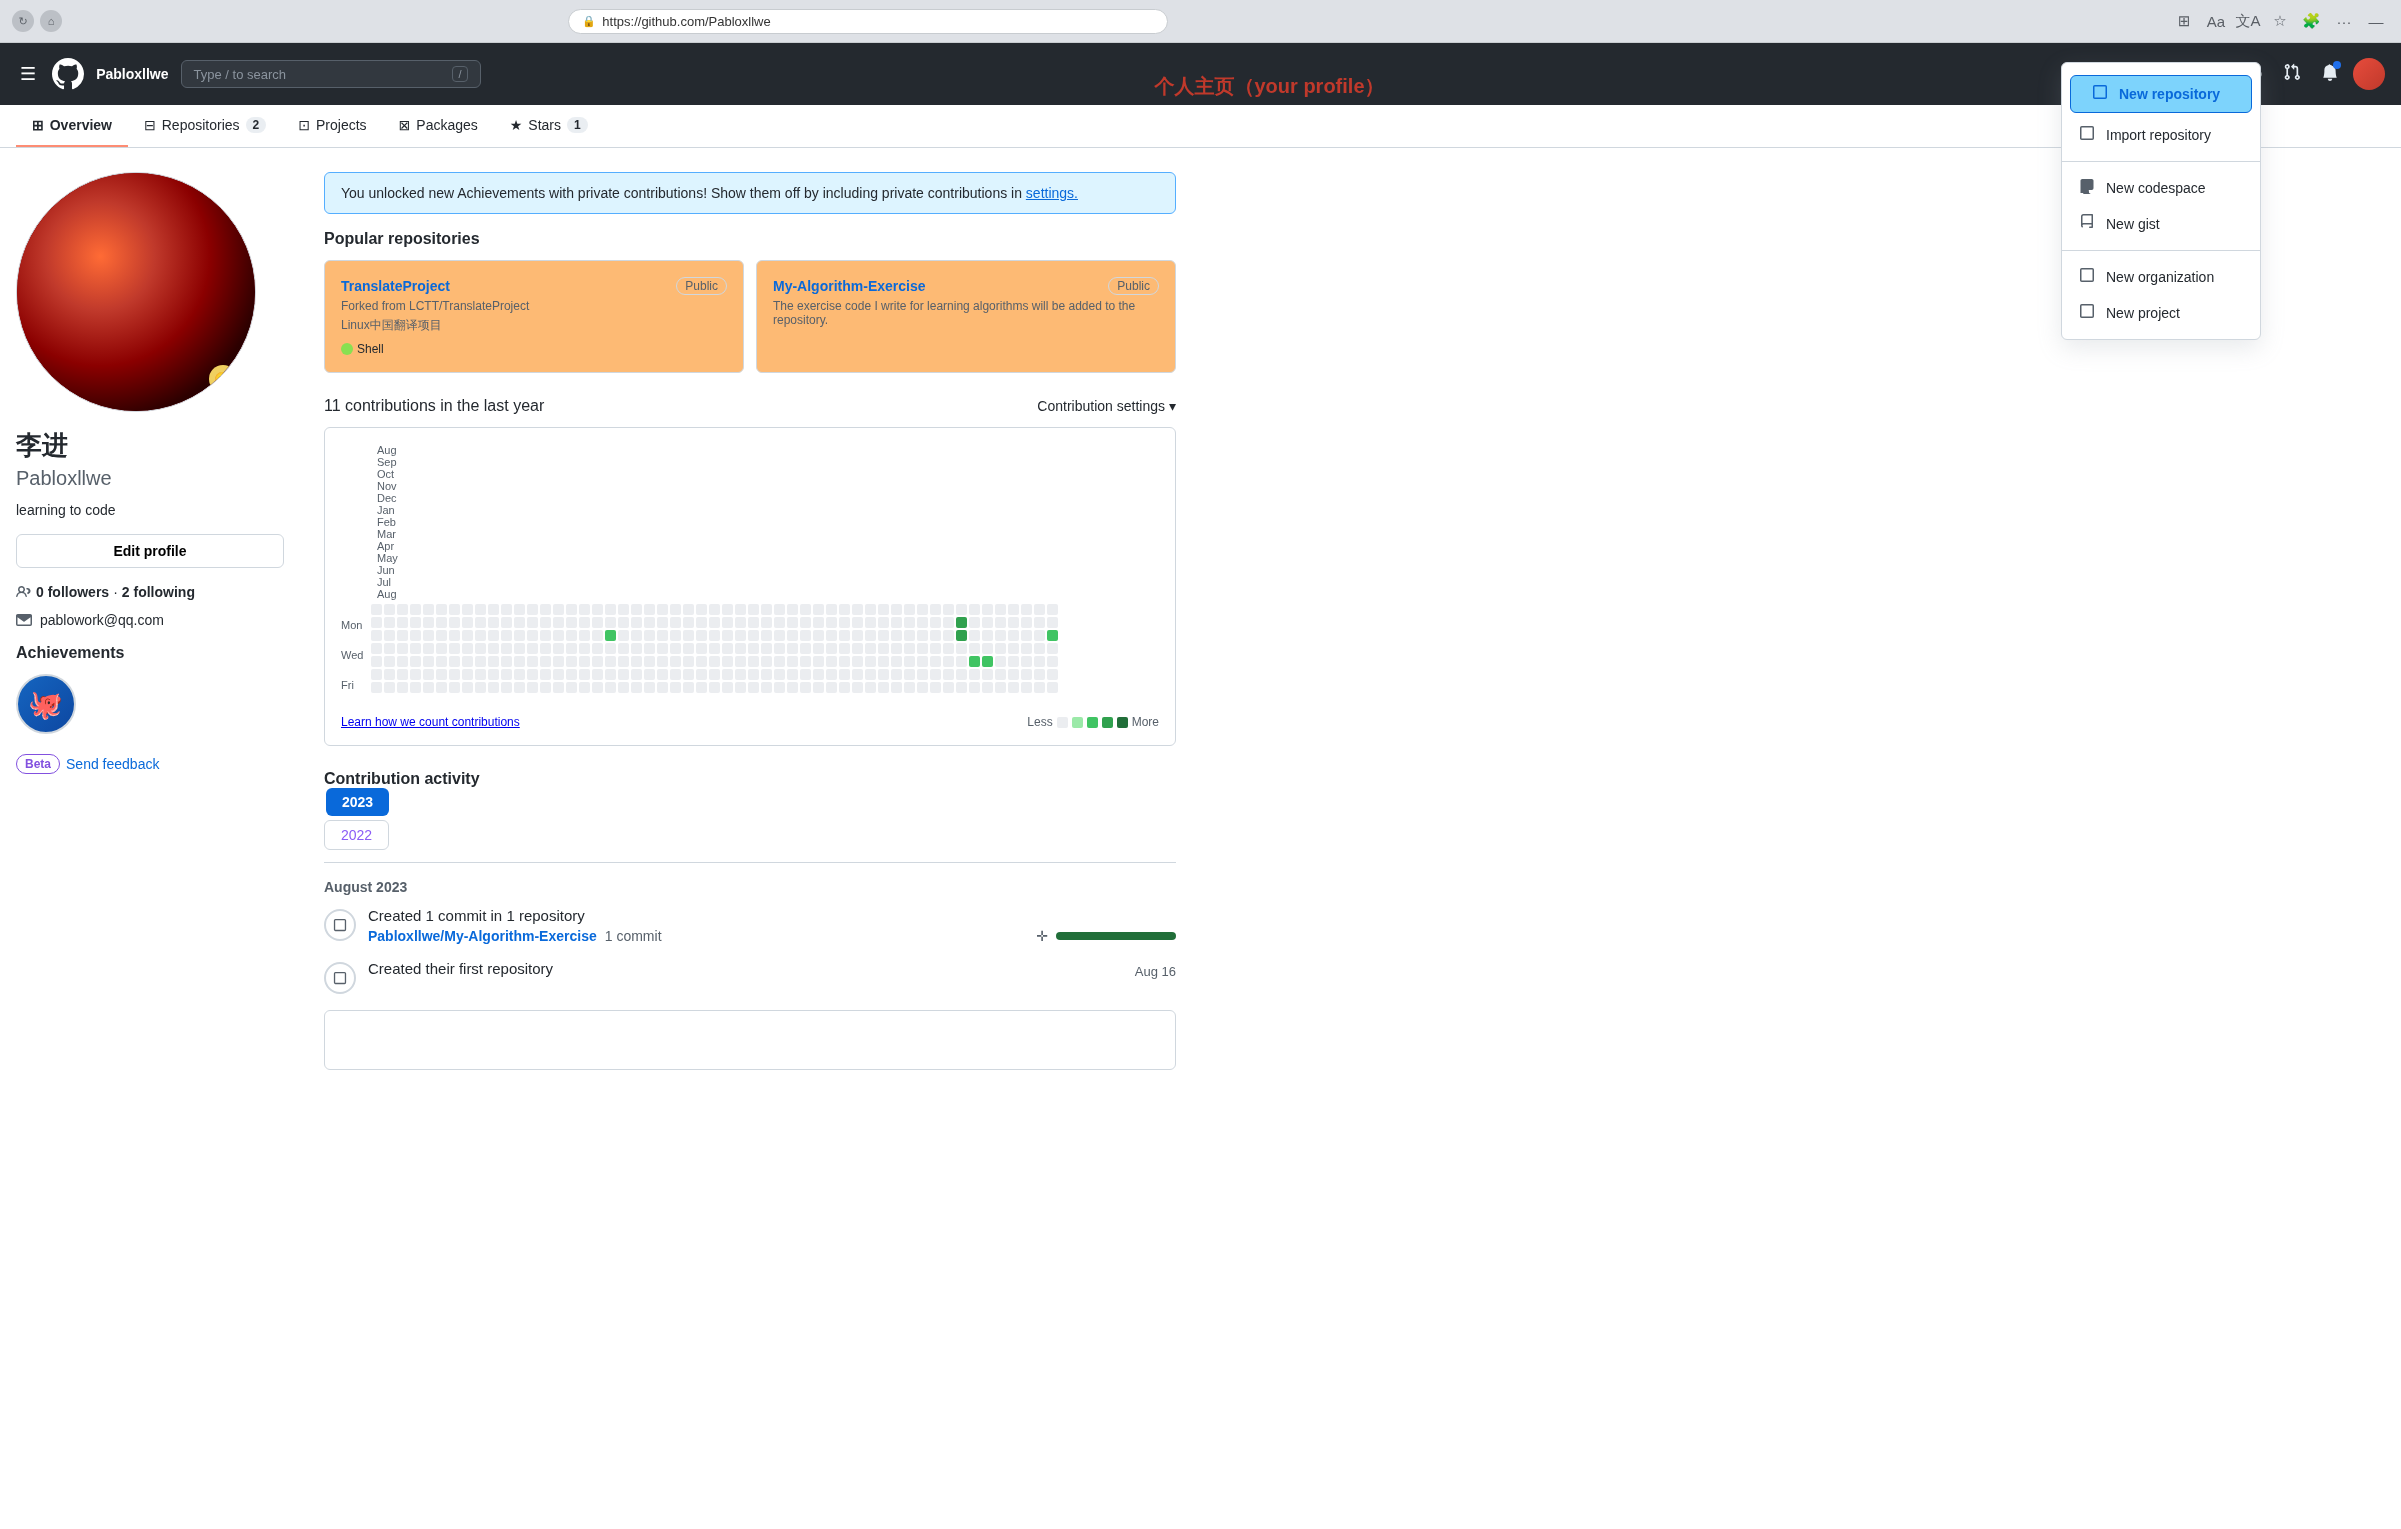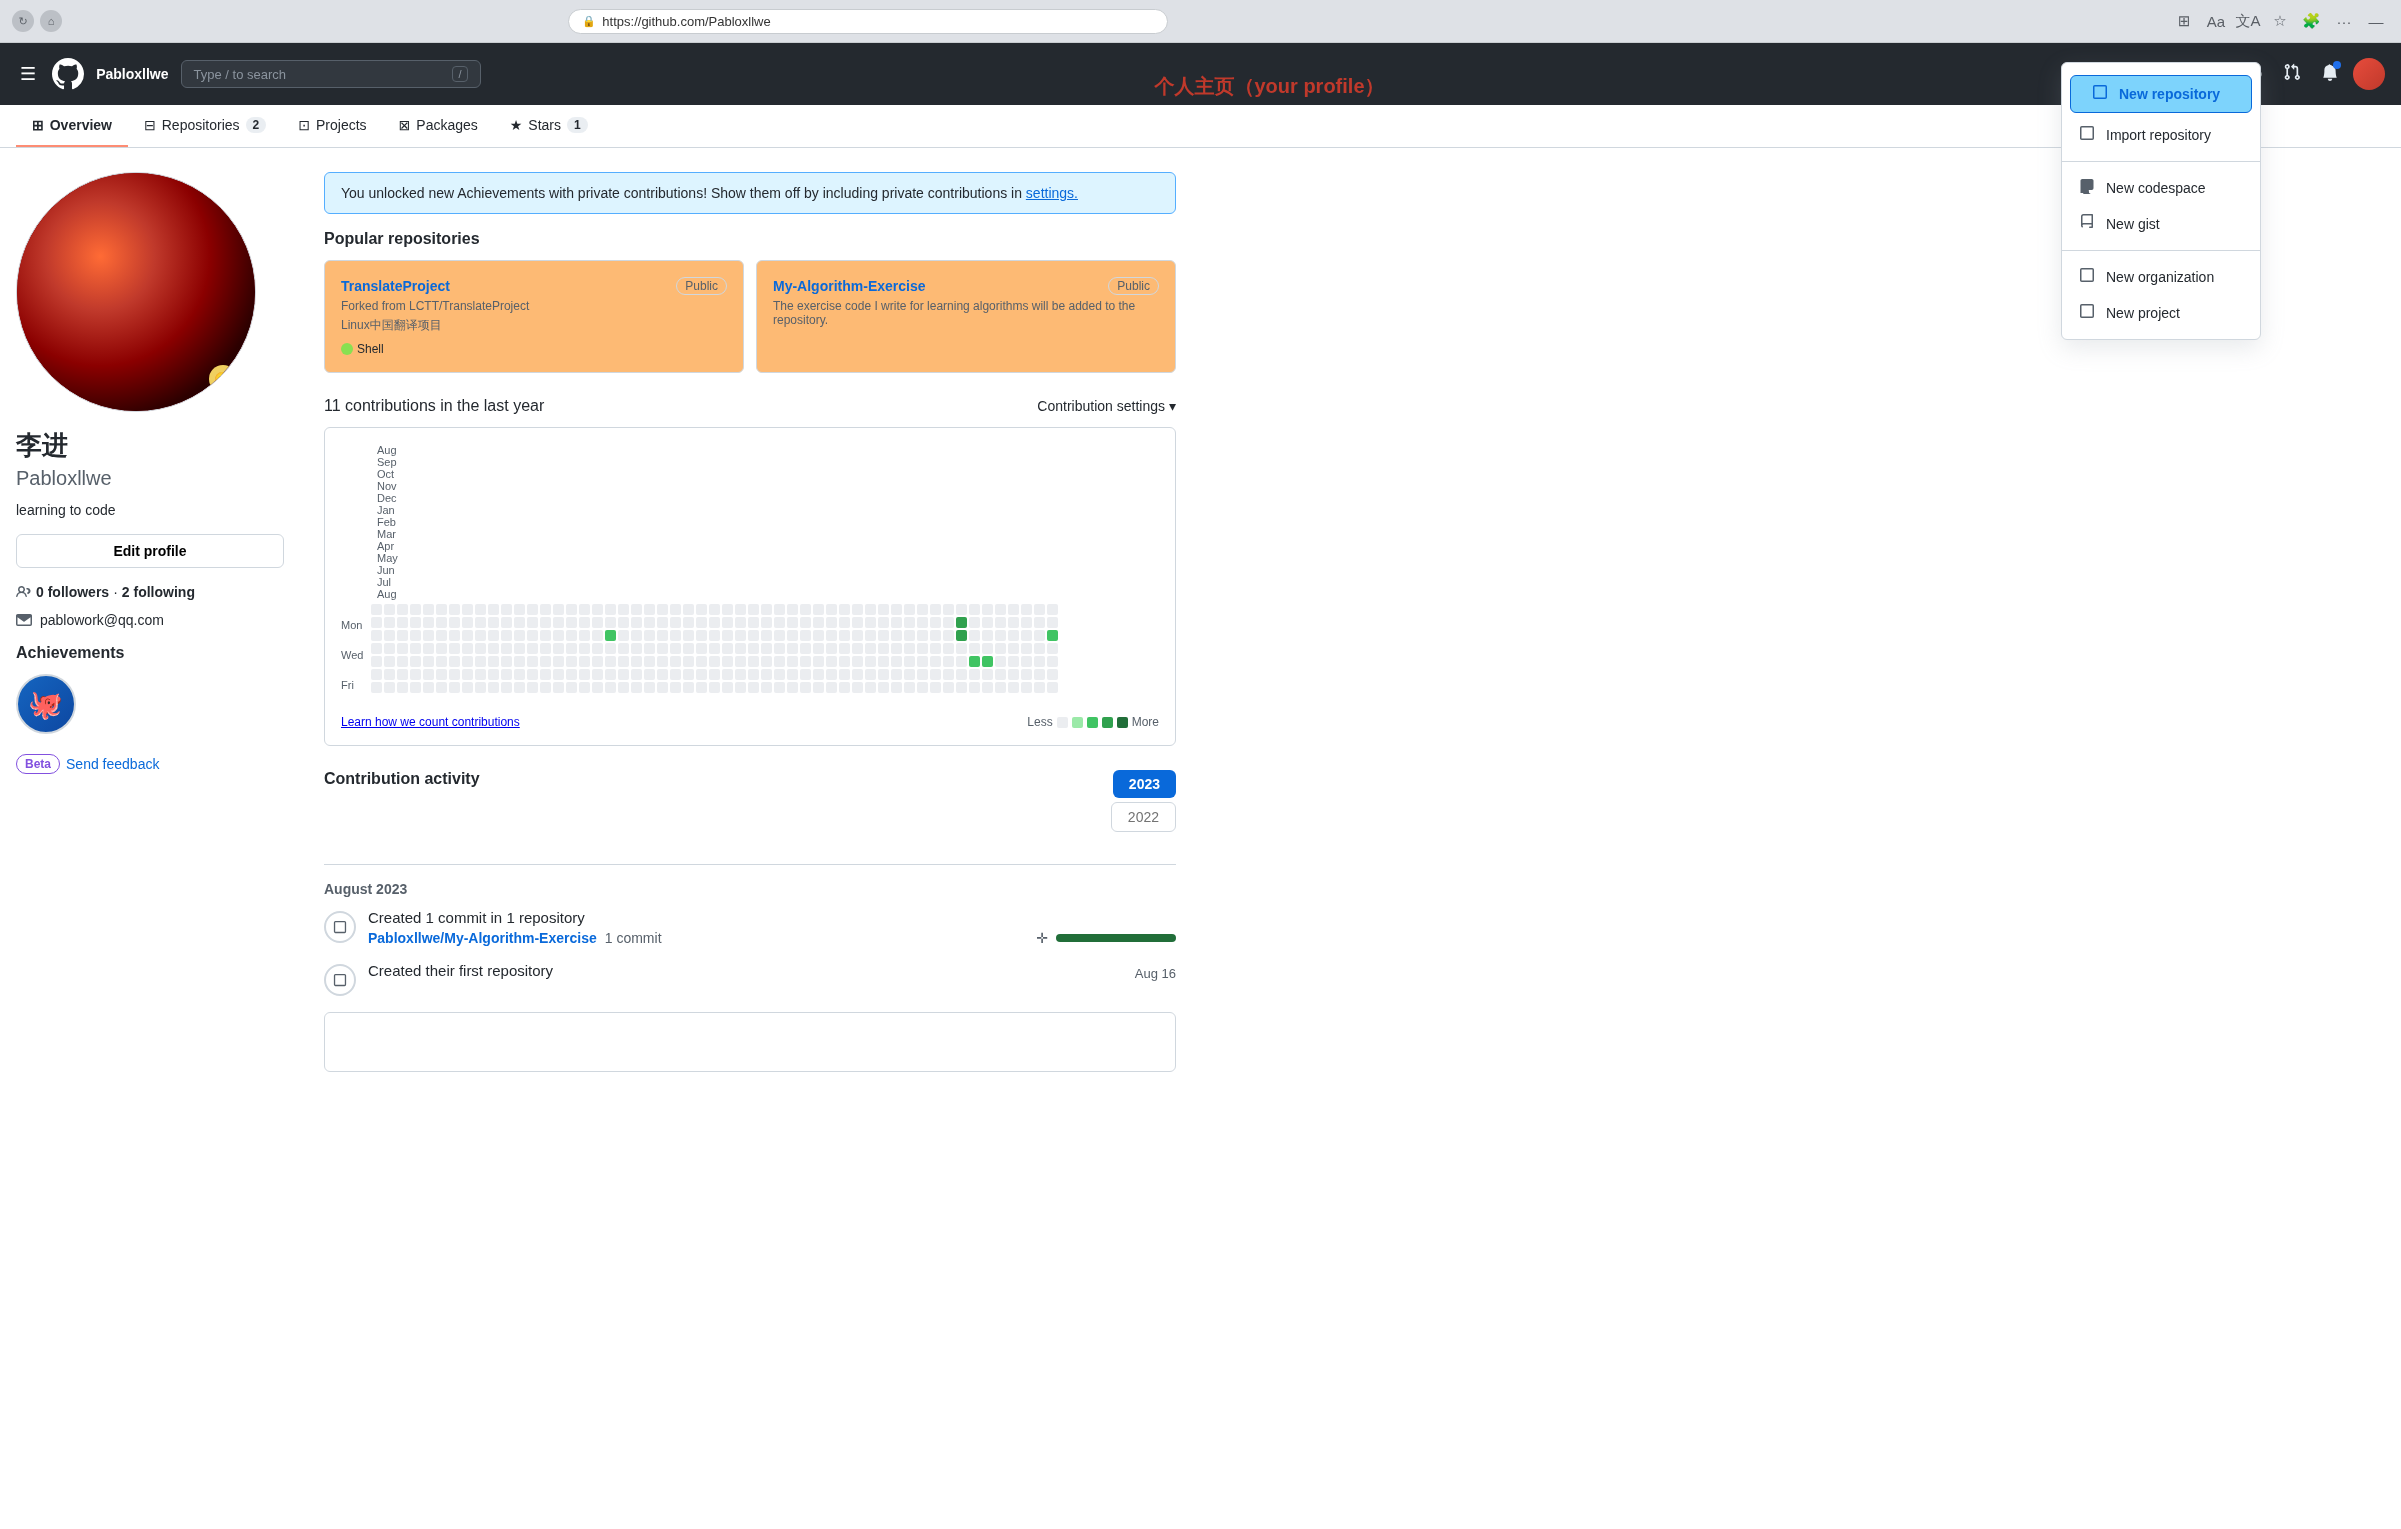--- a/index.html
+++ b/index.html
@@ -101,24 +101,24 @@
     .week-col { display: flex; flex-direction: column; gap: 2px; }
     .contrib-cell { width: 11px; height: 11px; border-radius: 2px; background: #ebedf0; }
     .contrib-cell.l2 { background: #40c463; }
     .contrib-cell.l3 { background: #30a14e; }
     .contrib-footer { display: flex; align-items: center; justify-content: space-between; margin-top: 8px; font-size: 12px; color: #57606a; }
     .legend { display: flex; align-items: center; gap: 4px; }
     .legend-cell { width: 11px; height: 11px; border-radius: 2px; }
 
     
     .activity-section { }
-    .activity-header { display: flex; align-items: flex-start; justify-content: space-between; margin-bottom: 32px; }
+    .activity-header { display: flex; align-items: flex-start; justify-content: space-between; margin-bottom: 12px; flex-direction: column; }
     .activity-title { font-size: 16px; font-weight: 600; }
     .year-btn { background: #0969da; color: white; border: none; border-radius: 6px; padding: 6px 16px; font-size: 14px; cursor: pointer; font-weight: 600; }
-    .year-btn-inactive { background: white; color: #737373; border: 1px solid #d0d7de; border-radius: 6px; padding: 6px 16px; font-size: 14px; cursor: pointer; text-align: center; }
+    .year-btn-inactive { background: white; color: #8b5cf6; border: 1px solid #d0d7de; border-radius: 6px; padding: 6px 16px; font-size: 14px; cursor: pointer; text-align: center; }
     .activity-month { font-size: 14px; font-weight: 600; color: #57606a; margin-bottom: 12px; border-top: 1px solid #d0d7de; padding-top: 16px; }
     .activity-item { display: flex; gap: 12px; margin-bottom: 16px; align-items: flex-start; }
     .activity-icon { width: 32px; height: 32px; border: 2px solid #d0d7de; border-radius: 50%; display: flex; align-items: center; justify-content: center; font-size: 14px; color: #57606a; flex-shrink: 0; background: white; margin-top: 2px; }
     .activity-content { flex: 1; }
     .activity-item-title { font-size: 15px; font-weight: 400; margin-bottom: 4px; }
     .activity-link { color: #0969da; text-decoration: none; font-weight: 600; }
     .activity-commit-count { color: #57606a; font-size: 14px; }
     .activity-bar-container { display: flex; align-items: center; gap: 8px; margin-top: 4px; }
     .activity-bar { height: 8px; background: #216e39; border-radius: 4px; width: 120px; }
     .activity-date { font-size: 13px; color: #57606a; margin-top: 2px; }

